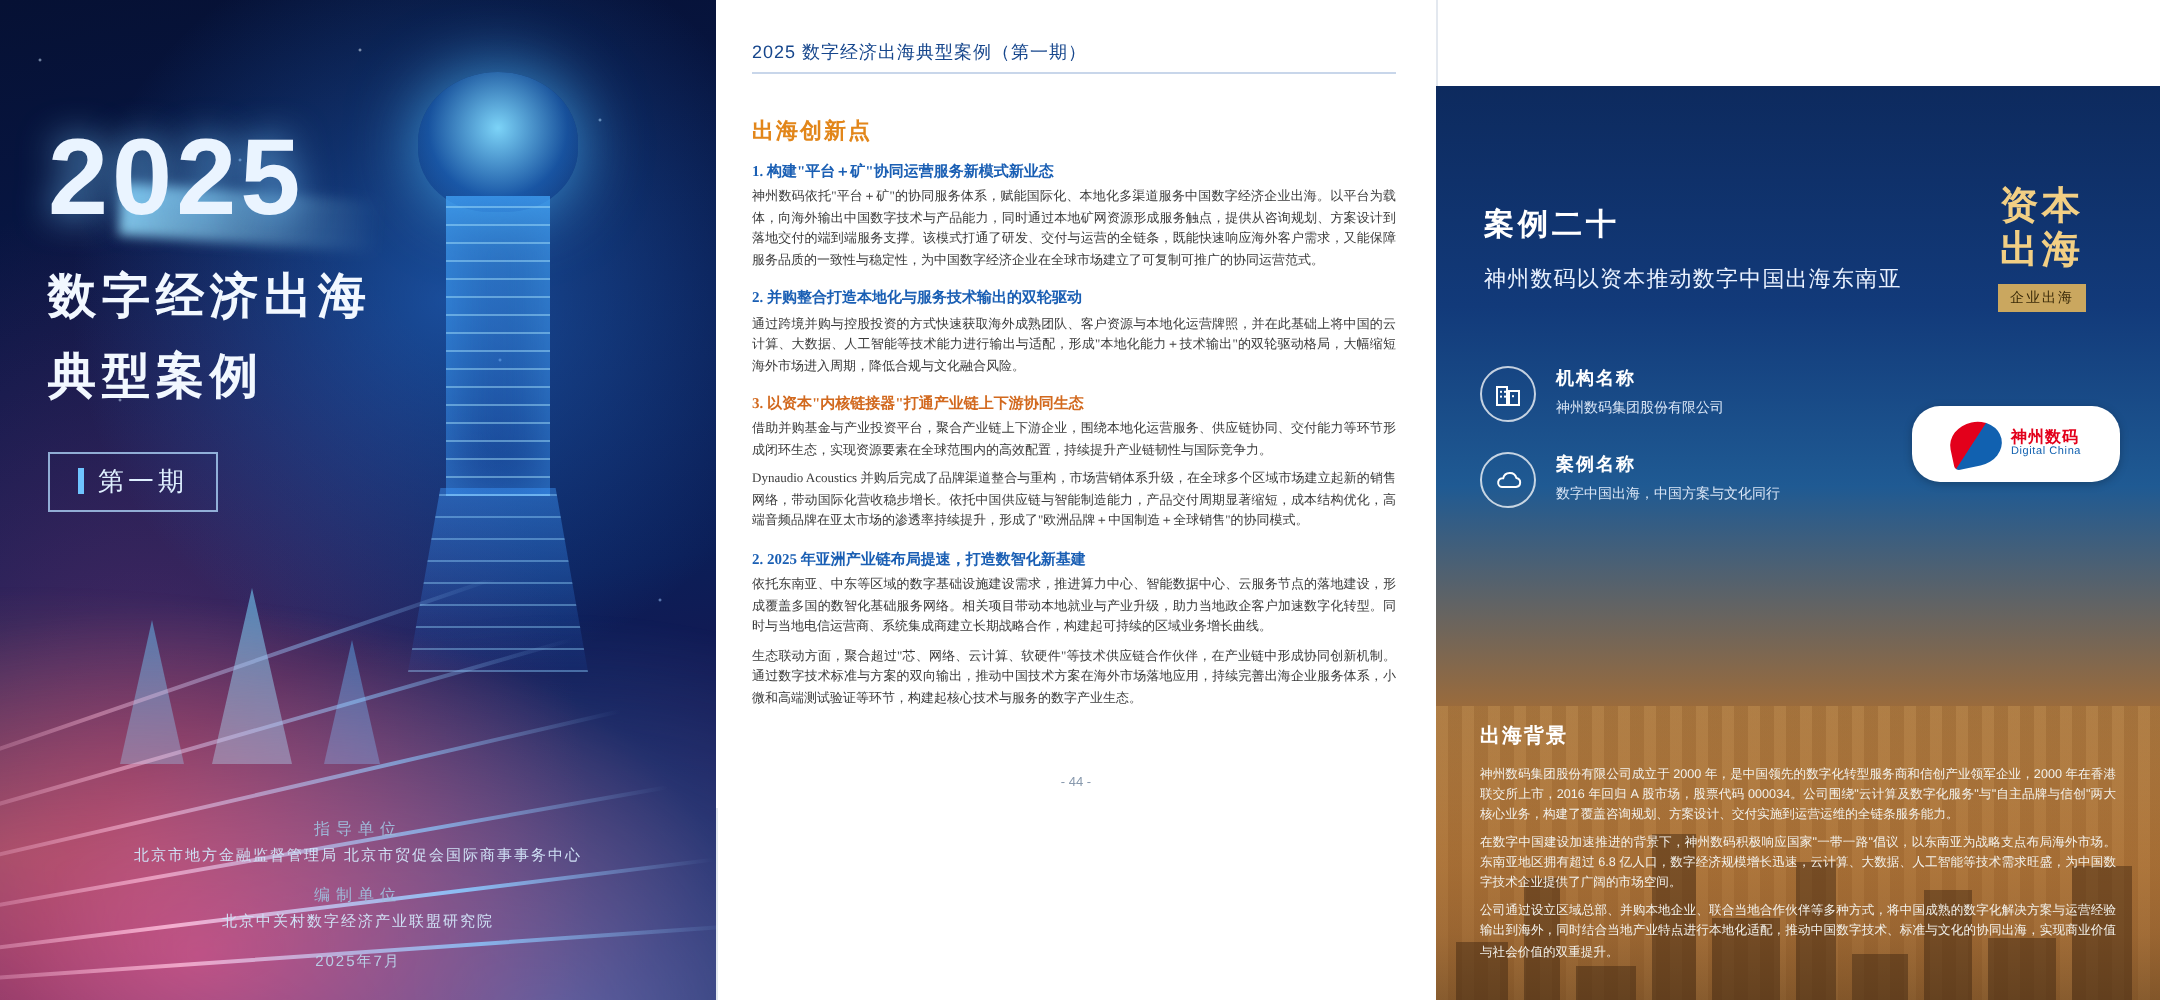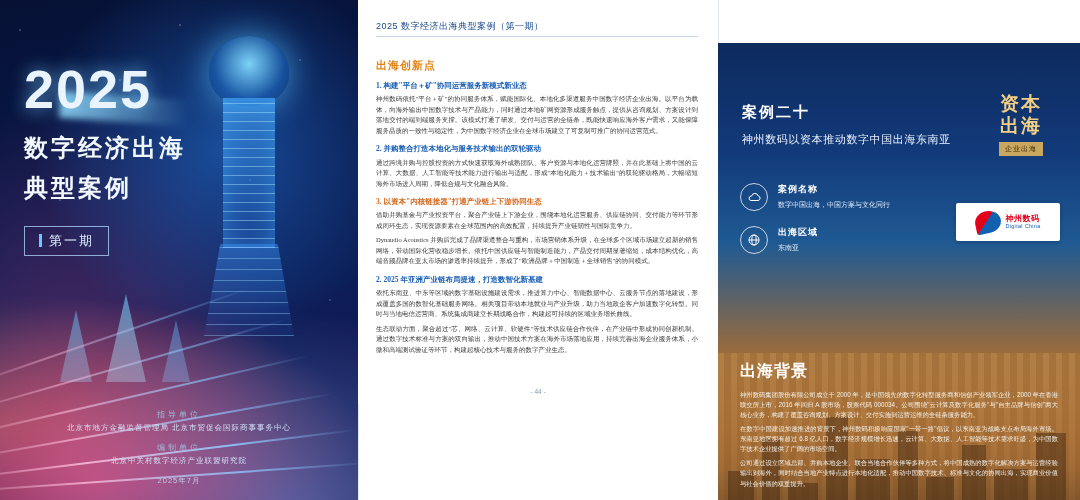--- a/index.html
+++ b/index.html
@@ -108,31 +108,31 @@
   .r-badge-tag{display:inline-block;margin-top:5px;padding:2px 6px;background:#caa75f;color:#3a2a08;font-size:7px;letter-spacing:1px;}
 
   .r-card{position:absolute;left:22px;top:140px;width:236px;}
   .r-row{display:flex;align-items:flex-start;margin-bottom:15px;}
   .r-ico{width:26px;height:26px;flex:0 0 26px;border:1px solid rgba(255,255,255,.75);border-radius:50%;
     display:flex;align-items:center;justify-content:center;margin-right:10px;}
   .r-ico svg{display:block;}
   .r-lab{font-size:9px;color:#ffffff;font-weight:bold;letter-spacing:1px;}
   .r-val{font-size:7px;color:#dbe7f7;margin-top:4px;line-height:1.5;}
 
-  .r-logo{position:absolute;right:20px;top:160px;width:104px;height:38px;background:#ffffff;border-radius:2px;
+  .r-logo{position:absolute;right:20px;top:160px;width:104px;height:38px;background:#ffffff;border-radius:14px;
     display:flex;align-items:center;justify-content:center;gap:4px;box-shadow:0 1px 4px rgba(0,0,0,.25);}
   .r-logo .swoosh{width:26px;height:22px;border-radius:50% 50% 50% 10%;
     background:linear-gradient(135deg,#e3001b 0%,#e3001b 45%,#1161b0 46%,#1161b0 100%);
     transform:rotate(-12deg);}
   .r-logo .ltxt{line-height:1.15;}
   .r-logo .lcn{font-size:8px;font-weight:bold;color:#e3001b;letter-spacing:.5px;}
   .r-logo .len{font-size:5.5px;color:#1161b0;letter-spacing:.3px;}
 
   .r-sec{position:absolute;left:22px;top:318px;width:318px;}
-  .r-sec-h{font-size:16px;font-weight:bold;color:#ffffff;letter-spacing:1px;margin-bottom:8px;}
+  .r-sec-h{font-size:10px;font-weight:bold;color:#ffffff;letter-spacing:1px;margin-bottom:8px;}
   .r-sec-p{font-size:6.3px;color:#f2f0ea;line-height:1.6;text-align:justify;margin:0 0 4px;}
 
   .divider{position:absolute;top:0;bottom:0;width:1px;background:#e3e8ef;}
 </style>
 </head>
 <body>
 
 <div class="page">
 
   <section class="cover">
@@ -237,40 +237,44 @@
 
     <div class="r-badge">
       <div class="r-badge-cn">资本</div>
       <div class="r-badge-cn">出海</div>
       <div class="r-badge-tag">企业出海</div>
     </div>
 
     <div class="r-card">
       <div class="r-row">
         <div class="r-ico">
+          <svg width="14" height="14" viewBox="0 0 14 14">
+              <rect x="1.5" y="3.5" width="5" height="9" fill="none" stroke="#fff" stroke-width="1"></rect>
+              <rect x="7.5" y="5.5" width="5" height="7" fill="none" stroke="#fff" stroke-width="1"></rect>
+              <rect x="3" y="5.4" width="1" height="1" fill="#fff"></rect>
+              <rect x="5" y="5.4" width="1" height="1" fill="#fff"></rect>
+              <rect x="3" y="7.8" width="1" height="1" fill="#fff"></rect>
+              <rect x="5" y="7.8" width="1" height="1" fill="#fff"></rect>
+              <rect x="9" y="7.6" width="1" height="1" fill="#fff"></rect>
+            </svg>
+        </div>
+        <div>
+          <div class="r-lab">机构名称</div>
+          <div class="r-val">神州数码集团股份有限公司</div>
+        </div>
+      </div>
+      <div class="r-row">
+        <div class="r-ico">
           <svg width="15" height="14" viewBox="0 0 15 14">
               <path d="M4 10.5h7a2.3 2.3 0 0 0 .2-4.55A3.4 3.4 0 0 0 4.6 6.1 2.2 2.2 0 0 0 4 10.5z" fill="none" stroke="#fff" stroke-width="1"></path>
             </svg>
         </div>
         <div>
           <div class="r-lab">案例名称</div>
           <div class="r-val">数字中国出海，中国方案与文化同行</div>
-        </div>
-      </div>
-      <div class="r-row">
-        <div class="r-ico">
-          <svg width="14" height="14" viewBox="0 0 14 14">
-              <circle cx="7" cy="7" r="5" fill="none" stroke="#fff" stroke-width="1"></circle>
-              <ellipse cx="7" cy="7" rx="2.2" ry="5" fill="none" stroke="#fff" stroke-width="1"></ellipse>
-              <path d="M2 7h10" stroke="#fff" stroke-width="1"></path>
-            </svg>
-        </div>
-        <div>
-          <div class="r-lab">出海区域</div>
-          <div class="r-val">东南亚</div>
         </div>
       </div>
     </div>
 
     <div class="r-logo">
       <div class="swoosh"></div>
       <div class="ltxt">
         <div class="lcn">神州数码</div>
         <div class="len">Digital China</div>
       </div>

